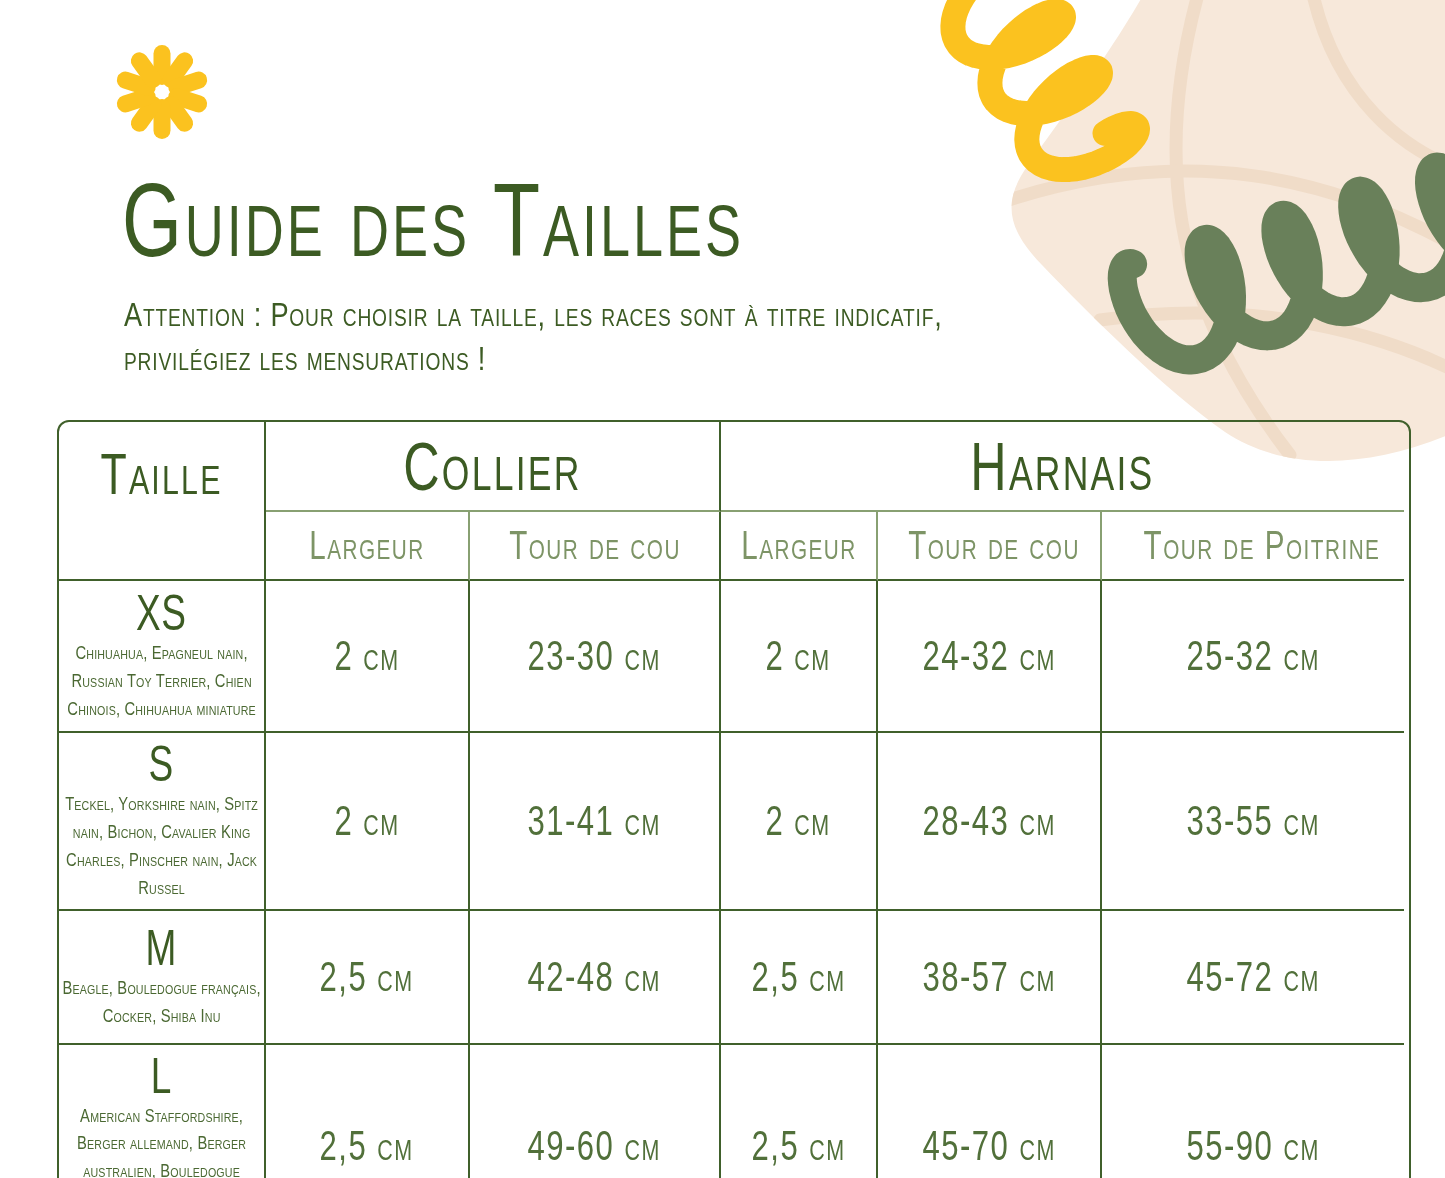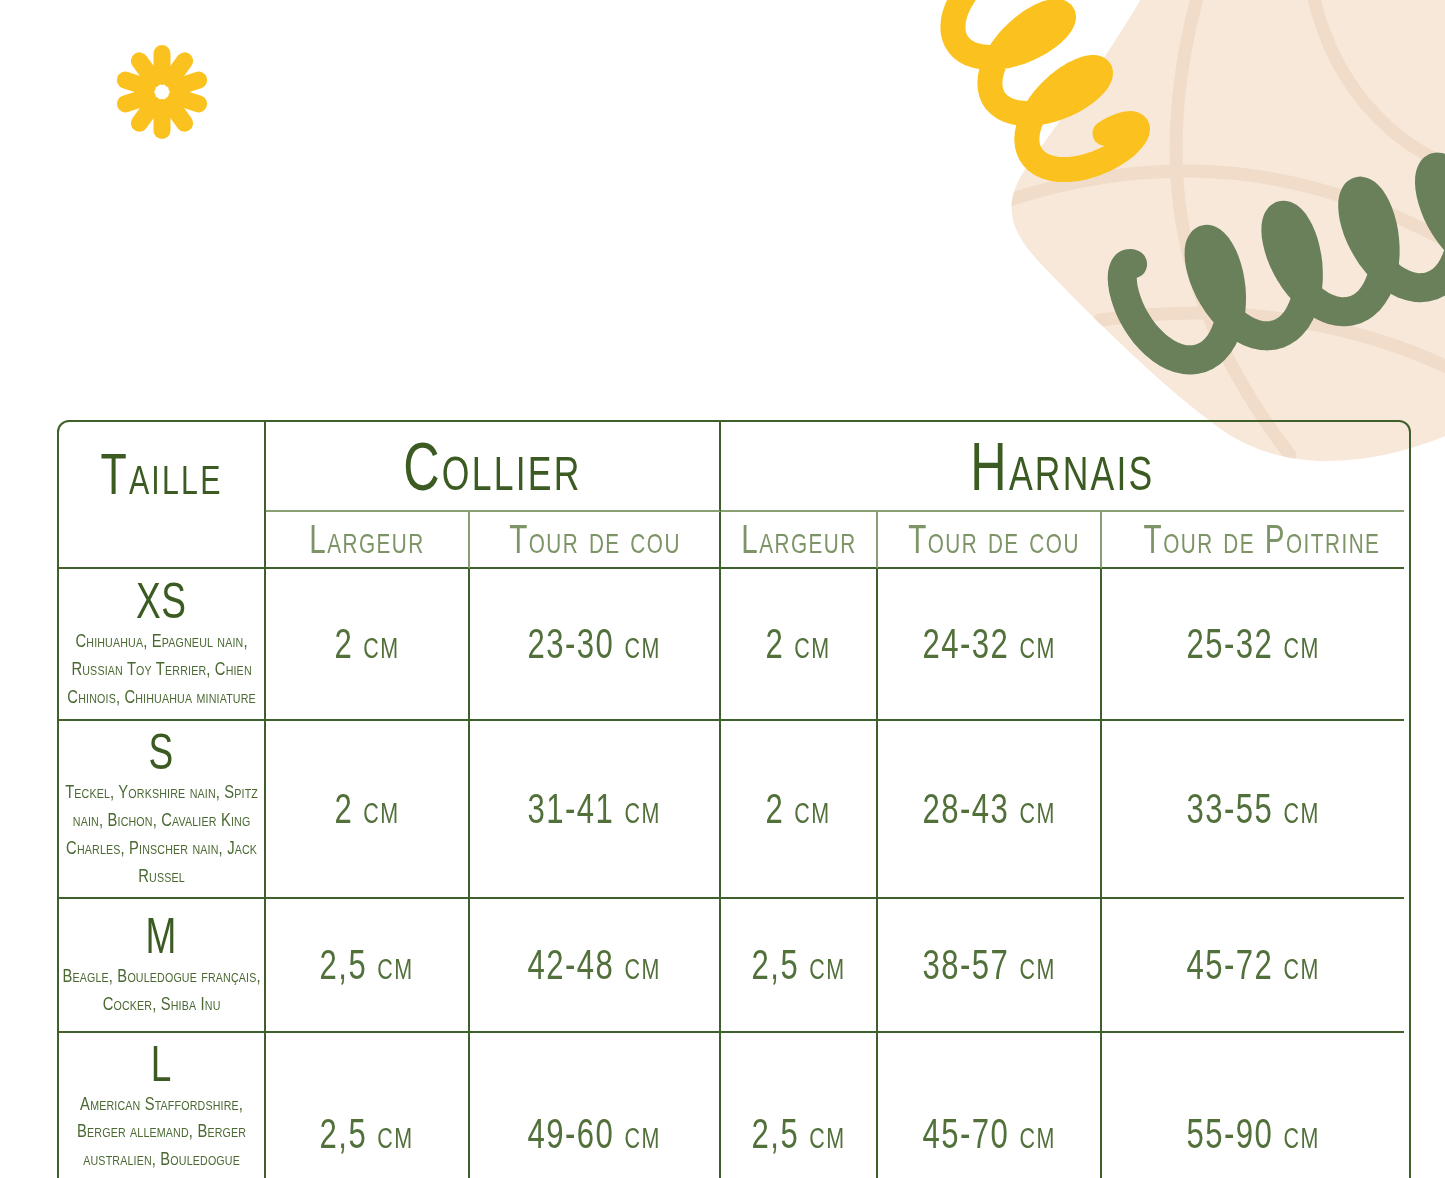--- a/index.html
+++ b/index.html
@@ -97,39 +97,44 @@
       <rect x="-8.5" y="-47" width="17" height="40" rx="8.5" transform="rotate(144)"></rect>
       <rect x="-8.5" y="-47" width="17" height="40" rx="8.5" transform="rotate(180)"></rect>
       <rect x="-8.5" y="-47" width="17" height="40" rx="8.5" transform="rotate(216)"></rect>
       <rect x="-8.5" y="-47" width="17" height="40" rx="8.5" transform="rotate(252)"></rect>
       <rect x="-8.5" y="-47" width="17" height="40" rx="8.5" transform="rotate(288)"></rect>
       <rect x="-8.5" y="-47" width="17" height="40" rx="8.5" transform="rotate(324)"></rect>
     </g>
 </svg>
 
 <div class="title-block">
+  <h1 class="page-title"><span class="narrow-l"></span><span class="narrow-l">Guide des Tailles</span></h1>
+  <p class="subtitle">
+    <span class="narrow-l">Attention : Pour choisir la taille, les races sont à titre indicatif,</span><br>
+    <span class="narrow-l">privilégiez les mensurations !</span>
+  </p>
 </div>
 
 <div class="table-wrap">
 <table>
   <colgroup>
     <col style="width:207px">
         <col style="width:204px">
         <col style="width:251px">
     <col style="width:157px">
         <col style="width:224px">
         <col style="width:302px">
   </colgroup>
   <thead>
     <tr style="height:90px">
       <th rowspan="2" class="taille-header bd-r-dark bd-b-dark"><span class="narrow">Taille</span></th>
       <th colspan="2" class="group-header bd-r-dark bd-b-light"><span class="narrow">Collier</span></th>
       <th colspan="3" class="group-header bd-b-light"><span class="narrow">Harnais</span></th>
     </tr>
-    <tr style="height:57px">
+    <tr style="height:69px">
       <th class="sub-header bd-r-light bd-b-dark"><span class="narrow">Largeur</span></th>
       <th class="sub-header bd-r-dark bd-b-dark"><span class="narrow">Tour de cou</span></th>
       <th class="sub-header bd-r-light bd-b-dark"><span class="narrow">Largeur</span></th>
       <th class="sub-header bd-r-light bd-b-dark"><span class="narrow">Tour de cou</span></th>
       <th class="sub-header bd-b-dark"><span class="narrow">Tour de Poitrine</span></th>
     </tr>
   </thead>
   <tbody>
     <tr style="height:152px">
       <td class="size-cell bd-r-dark bd-b-dark">

